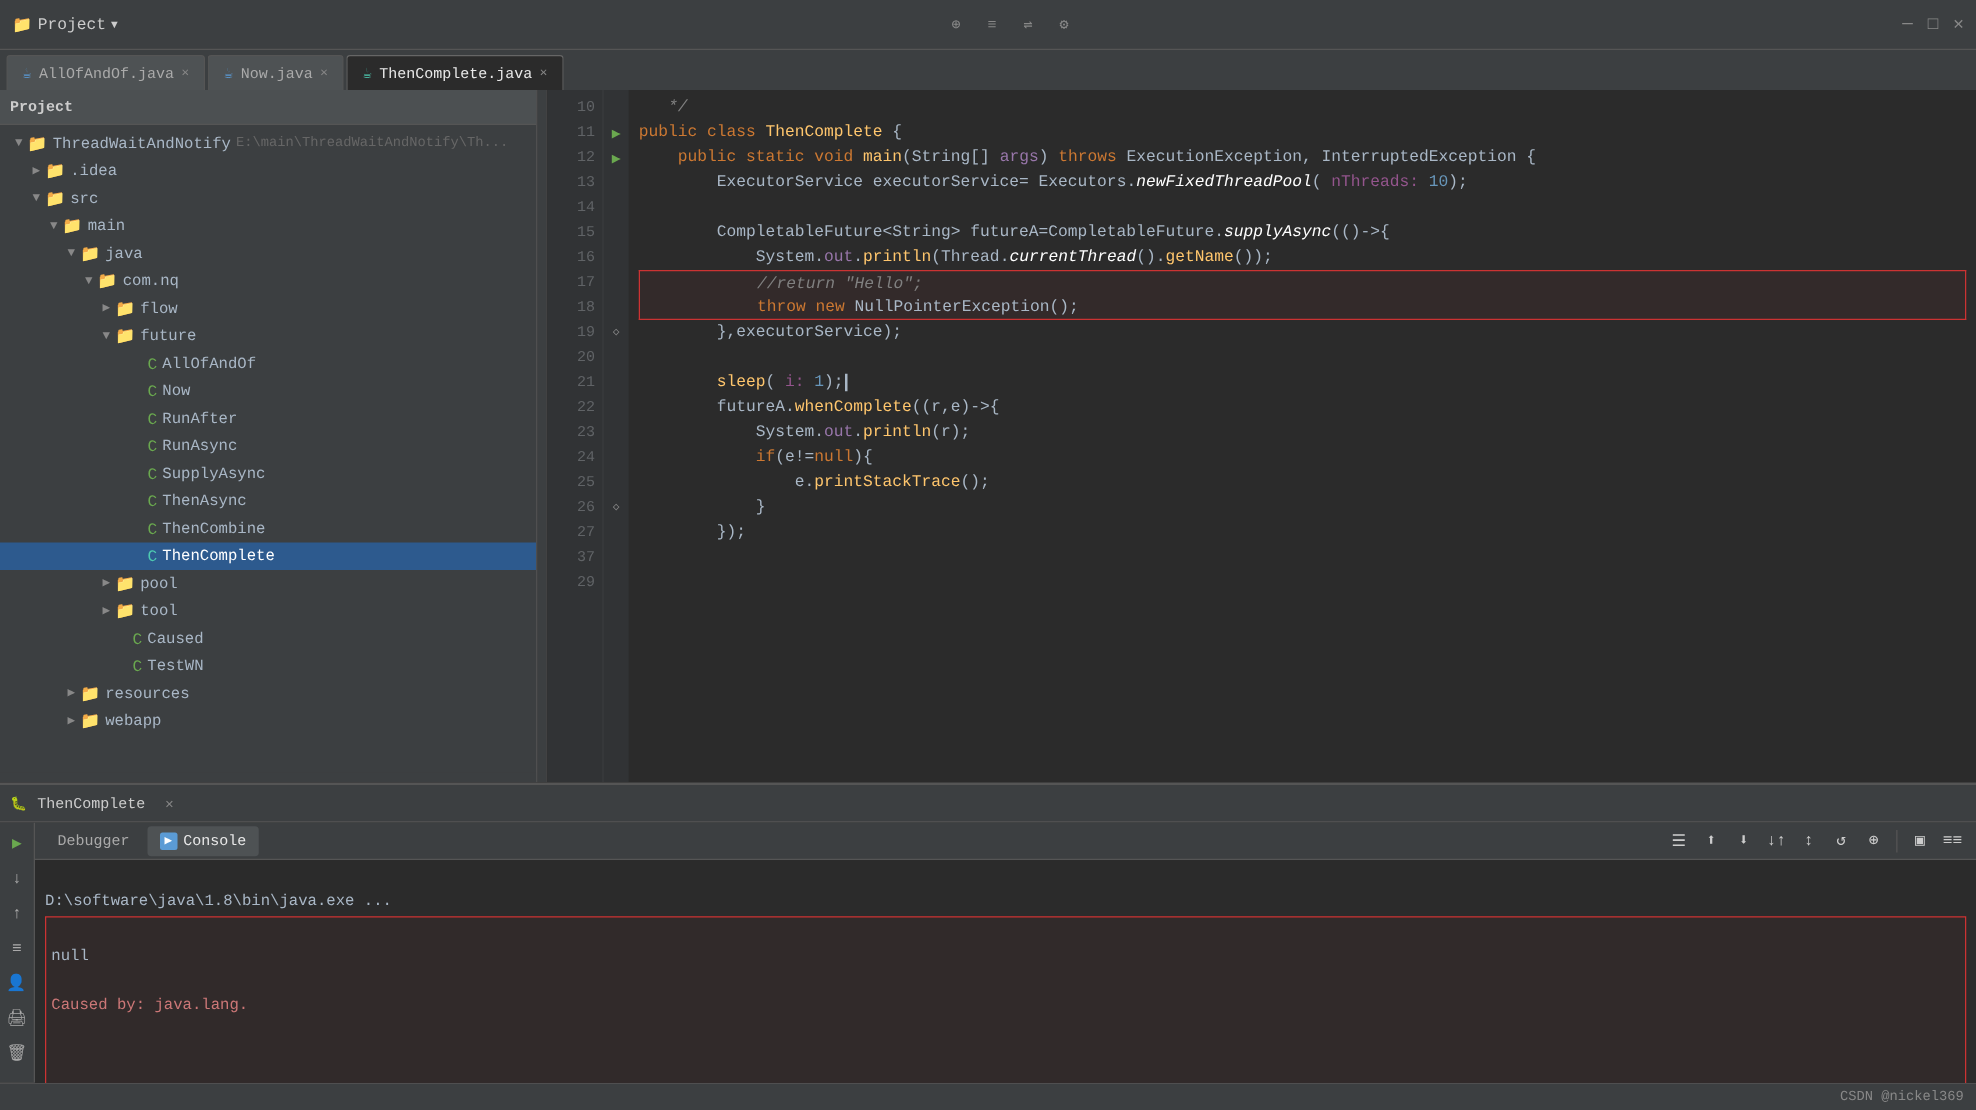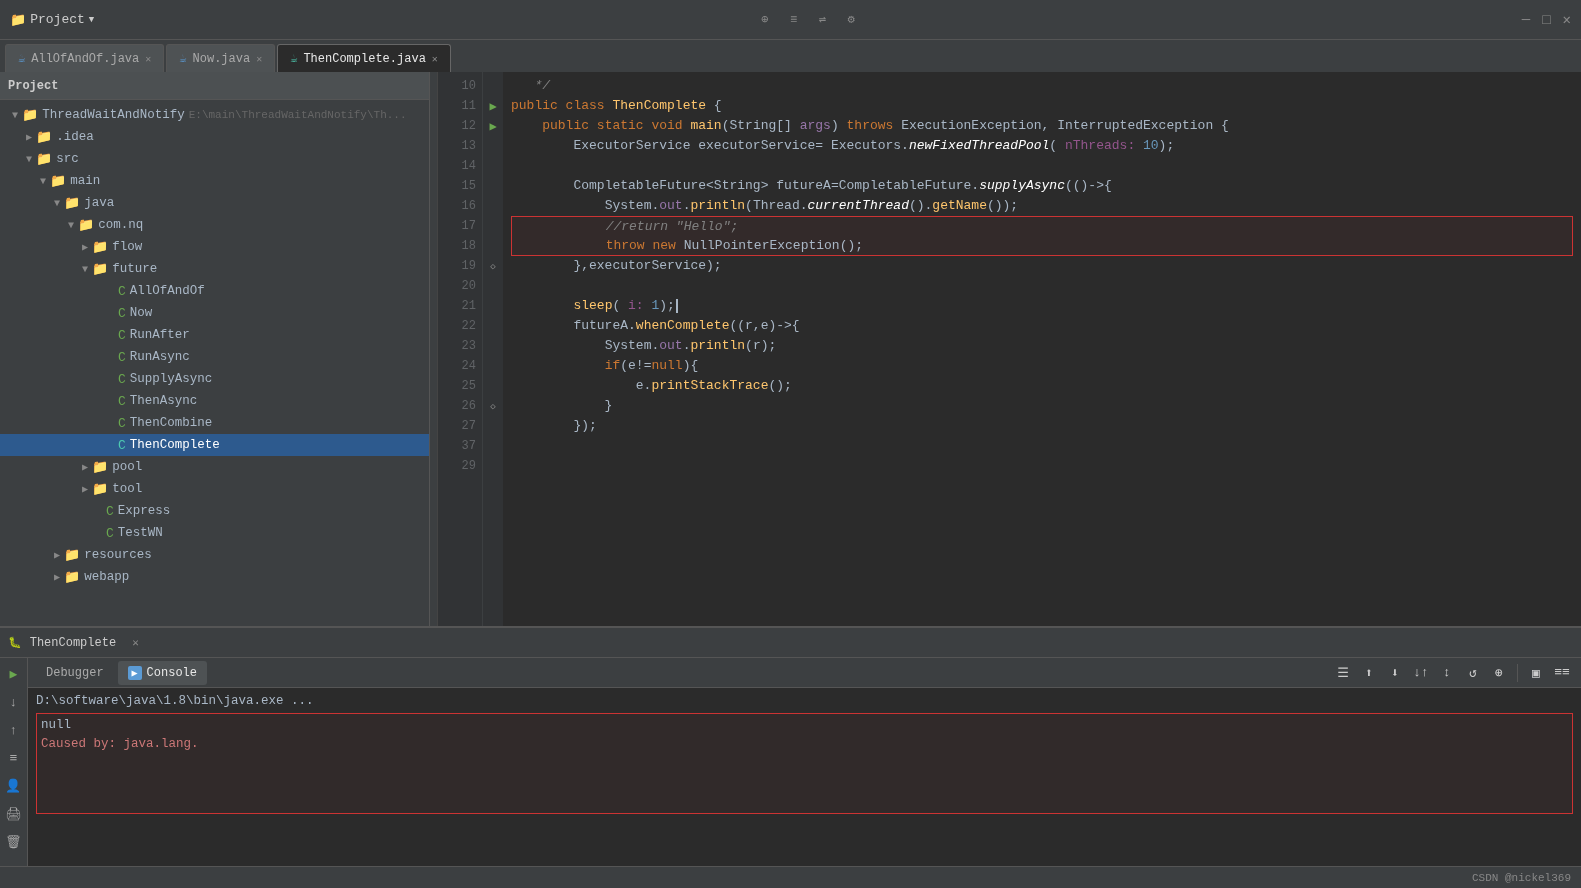--- a/index.html
+++ b/index.html
@@ -242,21 +242,21 @@
 
     .console-output {
       flex: 1;
       overflow: auto;
       padding: 4px 8px;
       font-size: 12.5px;
       line-height: 19px;
       color: #a9b7c6;
       background: #2b2b2b;
     }
-    .console-line { white-space: pre-wrap; }
+    .console-line { white-space: pre-wrap; margin-top: 20px; }
     .console-error { color: #cc7777; }
     .console-link { color: #5b9bd5; text-decoration: underline; cursor: pointer; }
     .status-bar {
       height: 22px;
       background: #3c3f41;
       display: flex;
       align-items: center;
       justify-content: flex-end;
       padding: 0 10px;
       font-size: 11px;
@@ -465,21 +465,21 @@
         <span class="indent" style="width:74px;"></span>
         <span class="tree-arrow">▶</span>
         <span class="tree-icon folder-icon">📁</span>
         <span>tool</span>
       </div>
 
       <div class="tree-item">
         <span class="indent" style="width:88px;"></span>
         <span class="tree-arrow">&nbsp;</span>
         <span class="tree-icon java-icon-green">C</span>
-        <span>Express</span>
+        <span>Caused</span>
       </div>
 
       <div class="tree-item">
         <span class="indent" style="width:88px;"></span>
         <span class="tree-arrow">&nbsp;</span>
         <span class="tree-icon java-icon-green">C</span>
         <span>TestWN</span>
       </div>
 
       <div class="tree-item">

